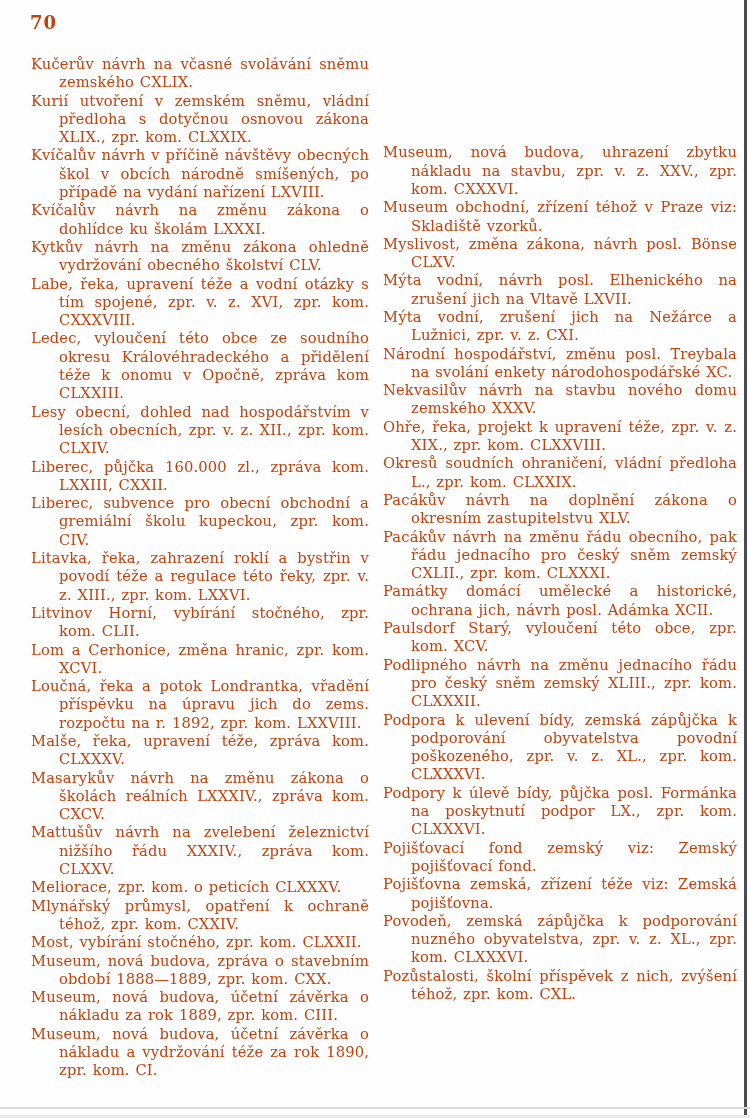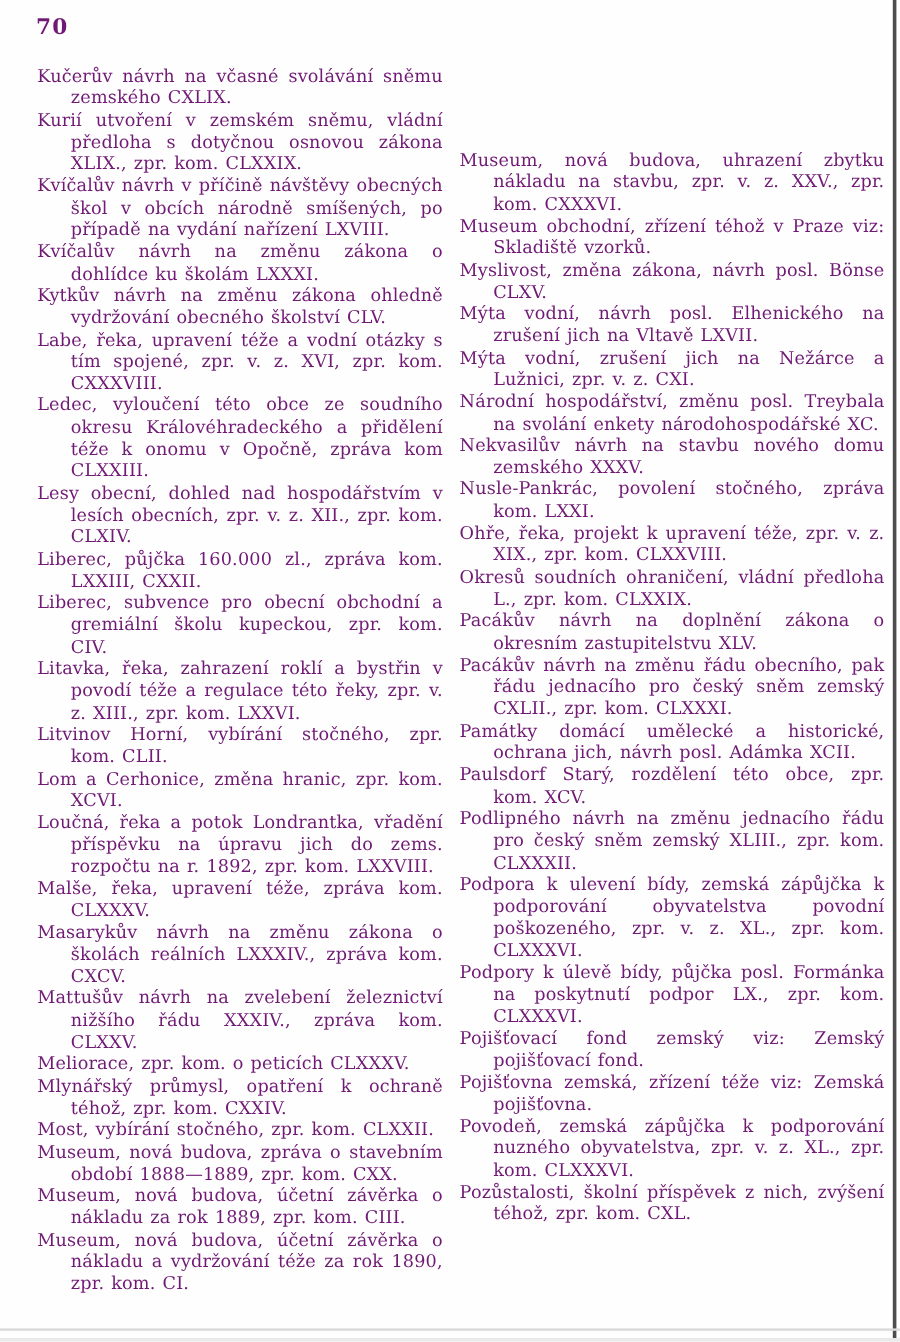--- a/index.html
+++ b/index.html
@@ -5,21 +5,21 @@
   html, body {
     margin: 0;
     padding: 0;
     background: #e9e9e9;
   }
   .page {
     position: relative;
     width: 750px;
     height: 1115px;
     background: #fefefe;
-    color: #701a75;
+    color: #c2410c;
     font-family: "DejaVu Serif", "Liberation Serif", serif;
     overflow: hidden;
   }
   .page-number {
     position: absolute;
     top: 12px;
     left: 30px;
     font-size: 18px;
     font-weight: bold;
     letter-spacing: 1px;
@@ -109,27 +109,26 @@
       </div>
     <div class="divider"></div>
     <div class="col col-right">
         <p class="entry">Museum, nová budova, uhrazení zbytku nákladu na stavbu, zpr. v. z. XXV., zpr. kom. CXXXVI.</p>
         <p class="entry">Museum obchodní, zřízení téhož v Praze viz: Skladiště vzorků.</p>
         <p class="entry">Myslivost, změna zákona, návrh posl. Bönse CLXV.</p>
         <p class="entry">Mýta vodní, návrh posl. Elhenického na zrušení jich na Vltavě LXVII.</p>
         <p class="entry">Mýta vodní, zrušení jich na Nežárce a Lužnici, zpr. v. z. CXI.</p>
         <p class="entry">Národní hospodářství, změnu posl. Treybala na svolání enkety národohospodářské XC.</p>
         <p class="entry">Nekvasilův návrh na stavbu nového domu zemského XXXV.</p>
-        <p class="entry">Nusle-Pankrác, povolení stočného, zpráva kom. LXXI.</p>
         <p class="entry">Ohře, řeka, projekt k upravení téže, zpr. v. z. XIX., zpr. kom. CLXXVIII.</p>
         <p class="entry">Okresů soudních ohraničení, vládní předloha L., zpr. kom. CLXXIX.</p>
         <p class="entry">Pacákův návrh na doplnění zákona o okresním zastupitelstvu XLV.</p>
         <p class="entry">Pacákův návrh na změnu řádu obecního, pak řádu jednacího pro český sněm zemský CXLII., zpr. kom. CLXXXI.</p>
         <p class="entry">Památky domácí umělecké a historické, ochrana jich, návrh posl. Adámka XCII.</p>
-        <p class="entry">Paulsdorf Starý, rozdělení této obce, zpr. kom. XCV.</p>
+        <p class="entry">Paulsdorf Starý, vyloučení této obce, zpr. kom. XCV.</p>
         <p class="entry">Podlipného návrh na změnu jednacího řádu pro český sněm zemský XLIII., zpr. kom. CLXXXII.</p>
         <p class="entry">Podpora k ulevení bídy, zemská zápůjčka k podporování obyvatelstva povodní poškozeného, zpr. v. z. XL., zpr. kom. CLXXXVI.</p>
         <p class="entry">Podpory k úlevě bídy, půjčka posl. Formánka na poskytnutí podpor LX., zpr. kom. CLXXXVI.</p>
         <p class="entry">Pojišťovací fond zemský viz: Zemský pojišťovací fond.</p>
         <p class="entry">Pojišťovna zemská, zřízení téže viz: Zemská pojišťovna.</p>
         <p class="entry">Povodeň, zemská zápůjčka k podporování nuzného obyvatelstva, zpr. v. z. XL., zpr. kom. CLXXXVI.</p>
         <p class="entry">Pozůstalosti, školní příspěvek z nich, zvýšení téhož, zpr. kom. CXL.</p>
       </div>
   </div>
 

